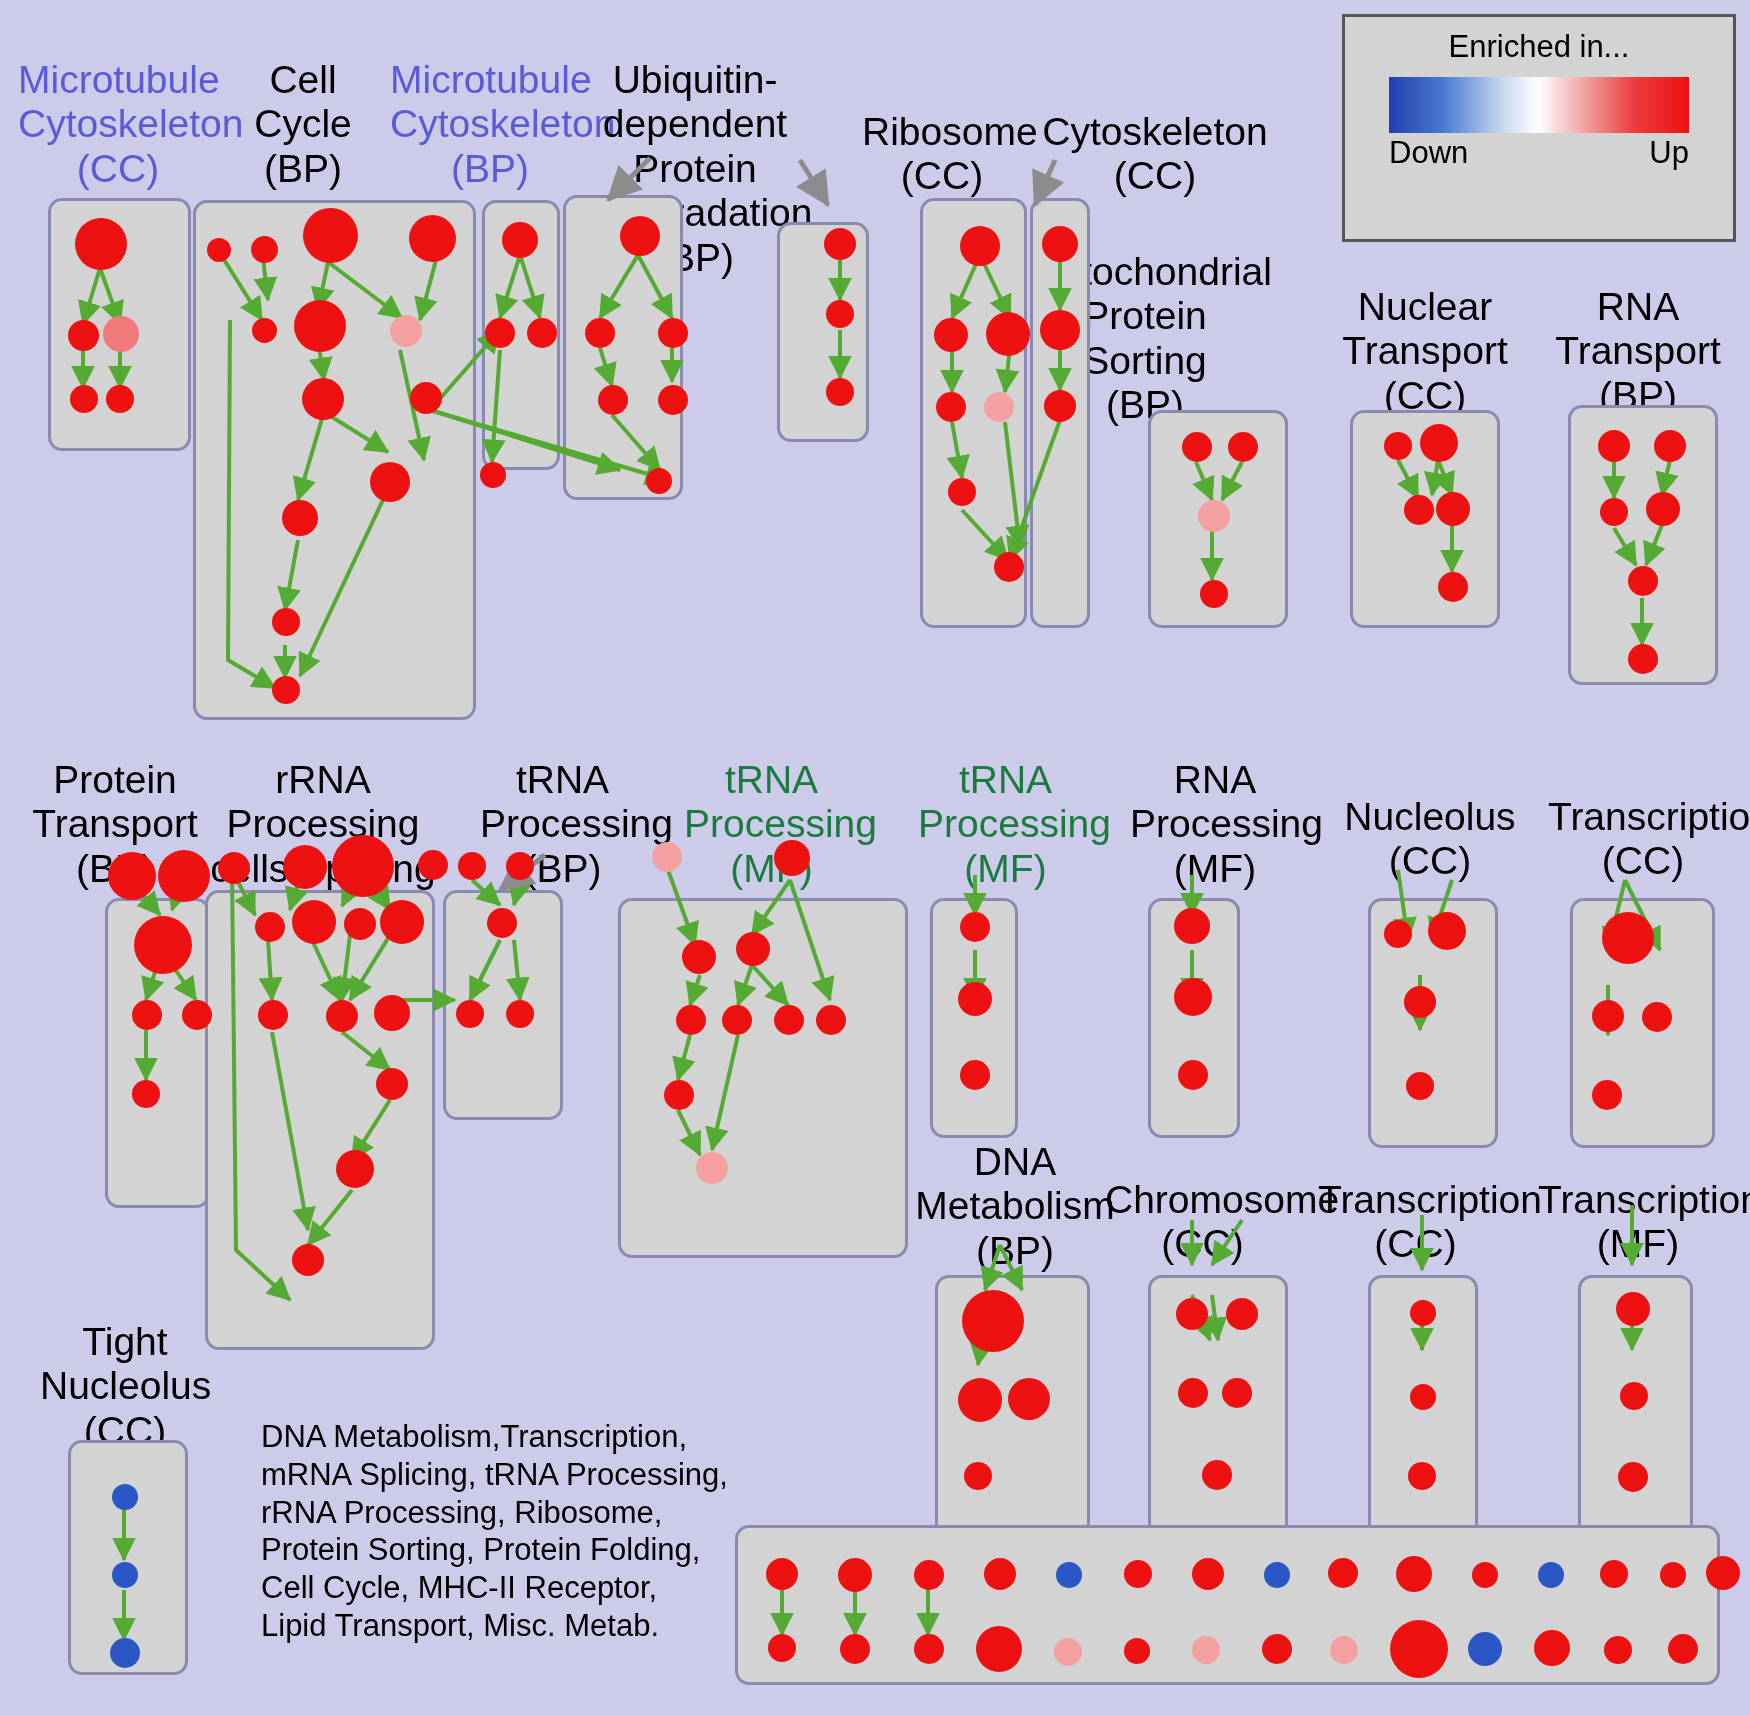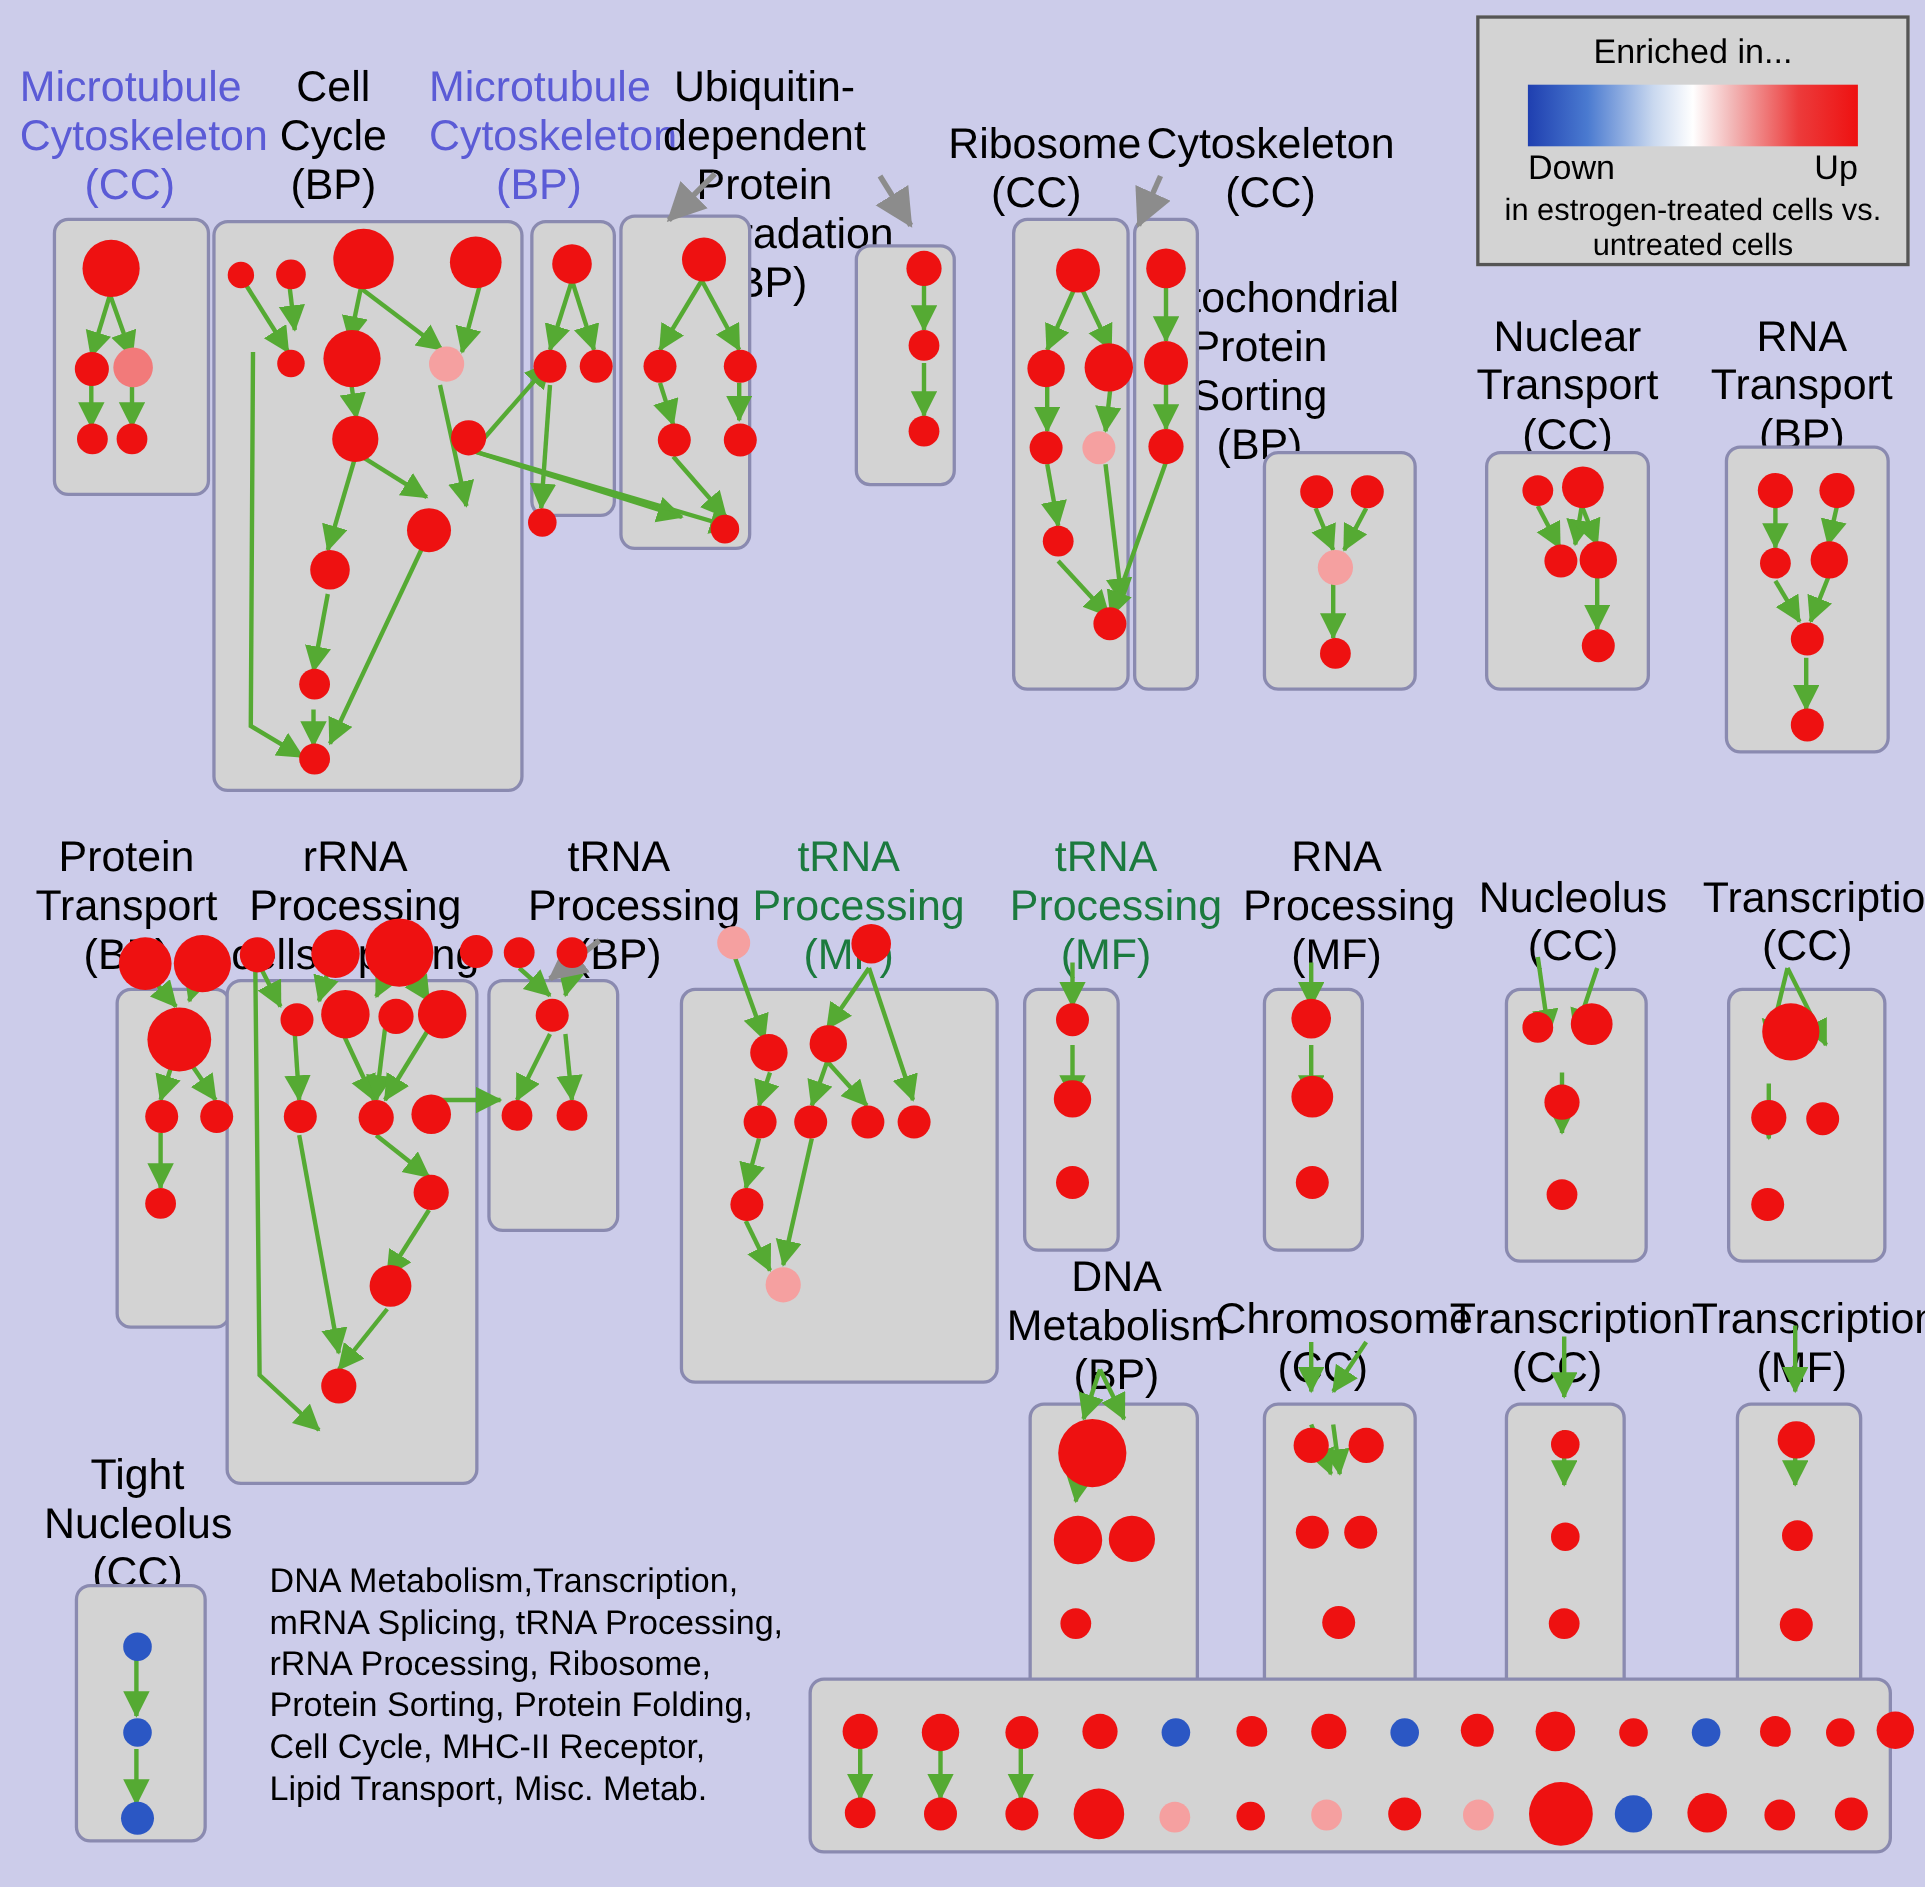--- a/index.html
+++ b/index.html
@@ -43,37 +43,35 @@
     background:linear-gradient(to right,#1f3fb0 0%,#4a7ad0 18%,#c9d8ef 38%,#ffffff 50%,#f2b6b6 62%,#ec3b3b 82%,#ee1111 100%);
   }
   .legend-ends{
     width:300px;margin:2px auto 0 auto;
     display:flex;justify-content:space-between;font-size:31px;
   }
   .legend-sub{font-size:28px;line-height:1.15;margin-top:4px;}
   .node{position:absolute;border-radius:50%;}
   svg.edges{position:absolute;left:0;top:0;width:1750px;height:1715px;pointer-events:none;}
   .blocktext{
-    position:absolute;font-size:31px;line-height:1.22;color:#000;white-space:pre-line;
+    position:absolute;font-size:31px;line-height:1.22;color:#000;white-space:pre-line;margin-left:16px;
   }
 </style>
 </head>
 <body>
 
 <div id="canvas">
 
   <div class="legend" style="left:1342px;top:14px;width:394px;height:228px;">
     <div class="legend-title">Enriched in...</div>
     <div class="legend-bar"></div>
     <div class="legend-ends">
       <span>Down</span>
       <span>Up</span>
     </div>
-    <div class="legend-sub">in estrogen-treated cells
-vs. untreated cells</div>
   </div>
 
   <div class="label blue" style="left:18px;top:58px;width:200px;">Microtubule
 Cytoskeleton
 (CC)</div>
   <div class="label" style="left:228px;top:58px;width:150px;">Cell
 Cycle
 (BP)</div>
   <div class="label blue" style="left:390px;top:58px;width:200px;">Microtubule
 Cytoskeleton

